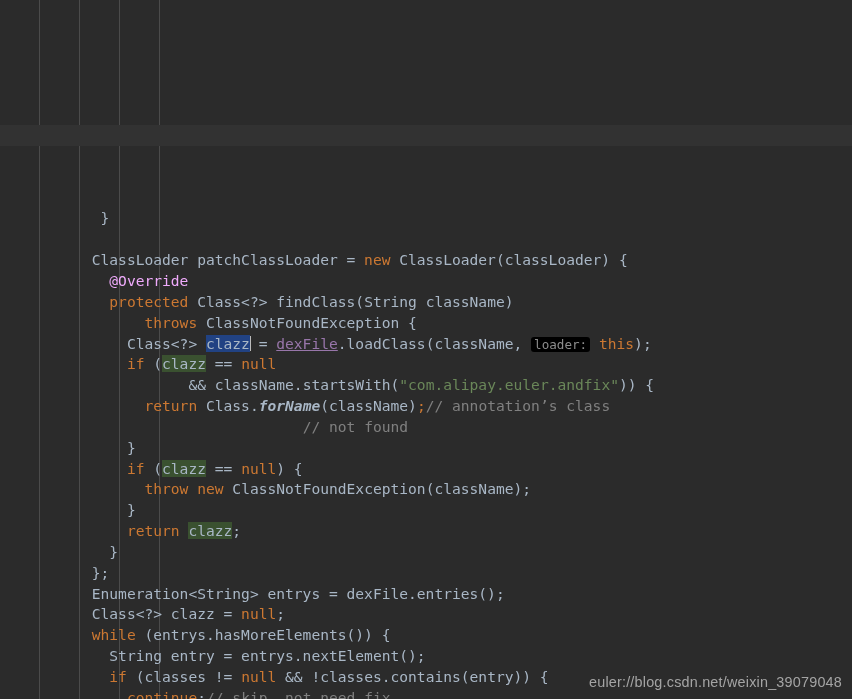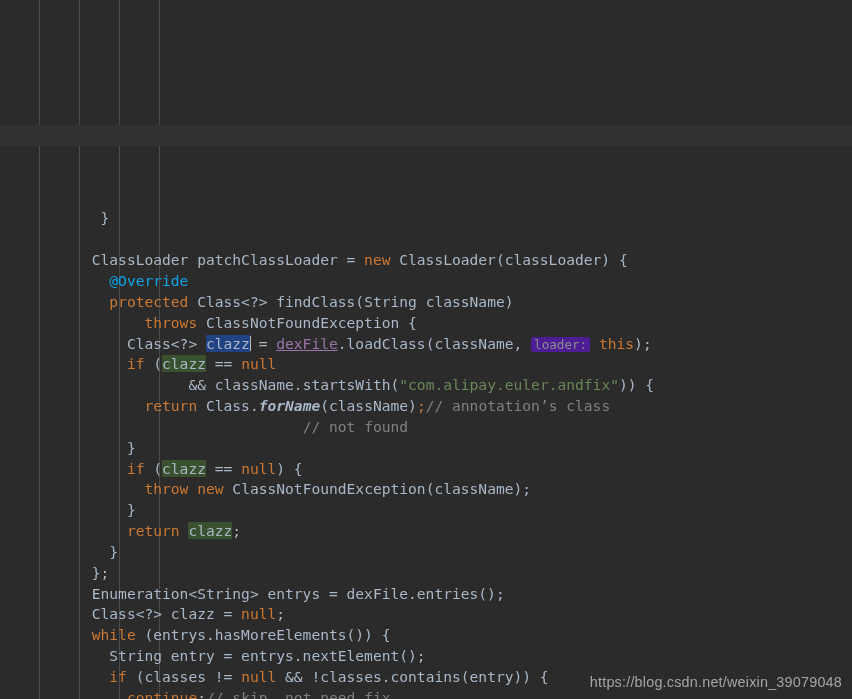--- a/index.html
+++ b/index.html
@@ -28,30 +28,30 @@
     position:absolute;left:0;right:0;height:21px;
     background:#323232;
   }
   #code{position:relative;z-index:3;padding:0;}
   .ln{height:20.85px;display:block;padding-left:0;}
   
   .kw   {color:#CC7832;text-align:right;}             
   .txt  {color:#A9B7C6;}             
   .str  {color:#6A8759;}             
   .cmt  {color:#808080;}             
-  .anno {color:#0ea5e9;}             
+  .anno {color:#f0abfc;}             
   .fld  {color:#9876AA;text-decoration:underline;text-align:center;}         
   .stat {font-style:italic;font-weight:bold;}                        
   .sel  {background:#214283;color:#A9B7C6;}         
   .occ  {background:#3A5130;}                       
   .caret{display:inline-block;width:1px;height:15px;background:#BBBBBB;
          vertical-align:-2px;margin:0 -1px 0 0;}
   
   .hint{
-    background:#4c1d95;color:#8C8C8C;
+    background:#000000;color:#8C8C8C;
     border-radius:3px;padding:0px 3px;font-size:12.6px;margin-top:34px;
   }
   #watermark{
     position:absolute;right:10px;bottom:6px;z-index:6;
     color:#BFBFBF;font-size:14.4px;opacity:.82;
     font-family:"Liberation Sans",sans-serif;
     letter-spacing:.2px;white-space:pre;
   }
 </style>
 </head>
@@ -61,14 +61,14 @@
 
   <div class="guide g1"></div>
   <div class="guide g2"></div>
   <div class="guide g3"></div>
   <div class="guide g4"></div>
 
   <div id="caret-line" style="top: 125.1px;"></div>
 
   <div id="code"><div class="ln" style="padding-left: 100.53px;"><span class="txt">}</span></div><div class="ln" style="padding-left: 39px;">&nbsp;</div><div class="ln" style="padding-left: 91.74px;"><span class="txt">ClassLoader patchClassLoader = </span><span class="kw">new</span><span class="txt"> ClassLoader(classLoader) {</span></div><div class="ln" style="padding-left: 109.32px;"><span class="anno">@Override</span></div><div class="ln" style="padding-left: 109.32px;"><span class="kw">protected</span><span class="txt"> Class&lt;?&gt; </span><span class="txt">findClass</span><span class="txt">(String className)</span></div><div class="ln" style="padding-left: 144.48px;"><span class="kw">throws</span><span class="txt"> ClassNotFoundException {</span></div><div class="ln" style="padding-left: 126.9px;"><span class="txt">Class&lt;?&gt; </span><span class="sel">clazz</span><span class="caret"></span><span class="txt"> = </span><span class="fld">dexFile</span><span class="txt">.loadClass(className, </span><span class="hint">loader:</span><span class="txt"> </span><span class="kw">this</span><span class="txt">);</span></div><div class="ln" style="padding-left: 126.9px;"><span class="kw">if</span><span class="txt"> (</span><span class="occ">clazz</span><span class="txt"> == </span><span class="kw">null</span></div><div class="ln" style="padding-left: 188.43px;"><span class="txt">&amp;&amp; className.startsWith(</span><span class="str">"com.alipay.euler.andfix"</span><span class="txt">)) {</span></div><div class="ln" style="padding-left: 144.48px;"><span class="kw">return</span><span class="txt"> Class.</span><span class="stat">forName</span><span class="txt">(className)</span><span class="kw">;</span><span class="cmt">// annotation’s class</span></div><div class="ln" style="padding-left: 302.7px;"><span class="cmt">// not found</span></div><div class="ln" style="padding-left: 126.9px;"><span class="txt">}</span></div><div class="ln" style="padding-left: 126.9px;"><span class="kw">if</span><span class="txt"> (</span><span class="occ">clazz</span><span class="txt"> == </span><span class="kw">null</span><span class="txt">) {</span></div><div class="ln" style="padding-left: 144.48px;"><span class="kw">throw</span><span class="txt"> </span><span class="kw">new</span><span class="txt"> ClassNotFoundException(className);</span></div><div class="ln" style="padding-left: 126.9px;"><span class="txt">}</span></div><div class="ln" style="padding-left: 126.9px;"><span class="kw">return</span><span class="txt"> </span><span class="occ">clazz</span><span class="txt">;</span></div><div class="ln" style="padding-left: 109.32px;"><span class="txt">}</span></div><div class="ln" style="padding-left: 91.74px;"><span class="txt">};</span></div><div class="ln" style="padding-left: 91.74px;"><span class="txt">Enumeration&lt;String&gt; entrys = dexFile.entries();</span></div><div class="ln" style="padding-left: 91.74px;"><span class="txt">Class&lt;?&gt; clazz = </span><span class="kw">null</span><span class="txt">;</span></div><div class="ln" style="padding-left: 91.74px;"><span class="kw">while</span><span class="txt"> (entrys.hasMoreElements()) {</span></div><div class="ln" style="padding-left: 109.32px;"><span class="txt">String entry = entrys.nextElement();</span></div><div class="ln" style="padding-left: 109.32px;"><span class="kw">if</span><span class="txt"> (classes != </span><span class="kw">null</span><span class="txt"> &amp;&amp; !classes.contains(entry)) {</span></div><div class="ln" style="padding-left: 126.9px;"><span class="kw">continue</span><span class="txt">;</span><span class="cmt">// skip, not need fix</span></div></div>
 
-  <div id="watermark">https://blog.csdn.net/weixin_39079048</div>
+  <div id="watermark">euler://blog.csdn.net/weixin_39079048</div>
 </div>
 
 </body></html>

